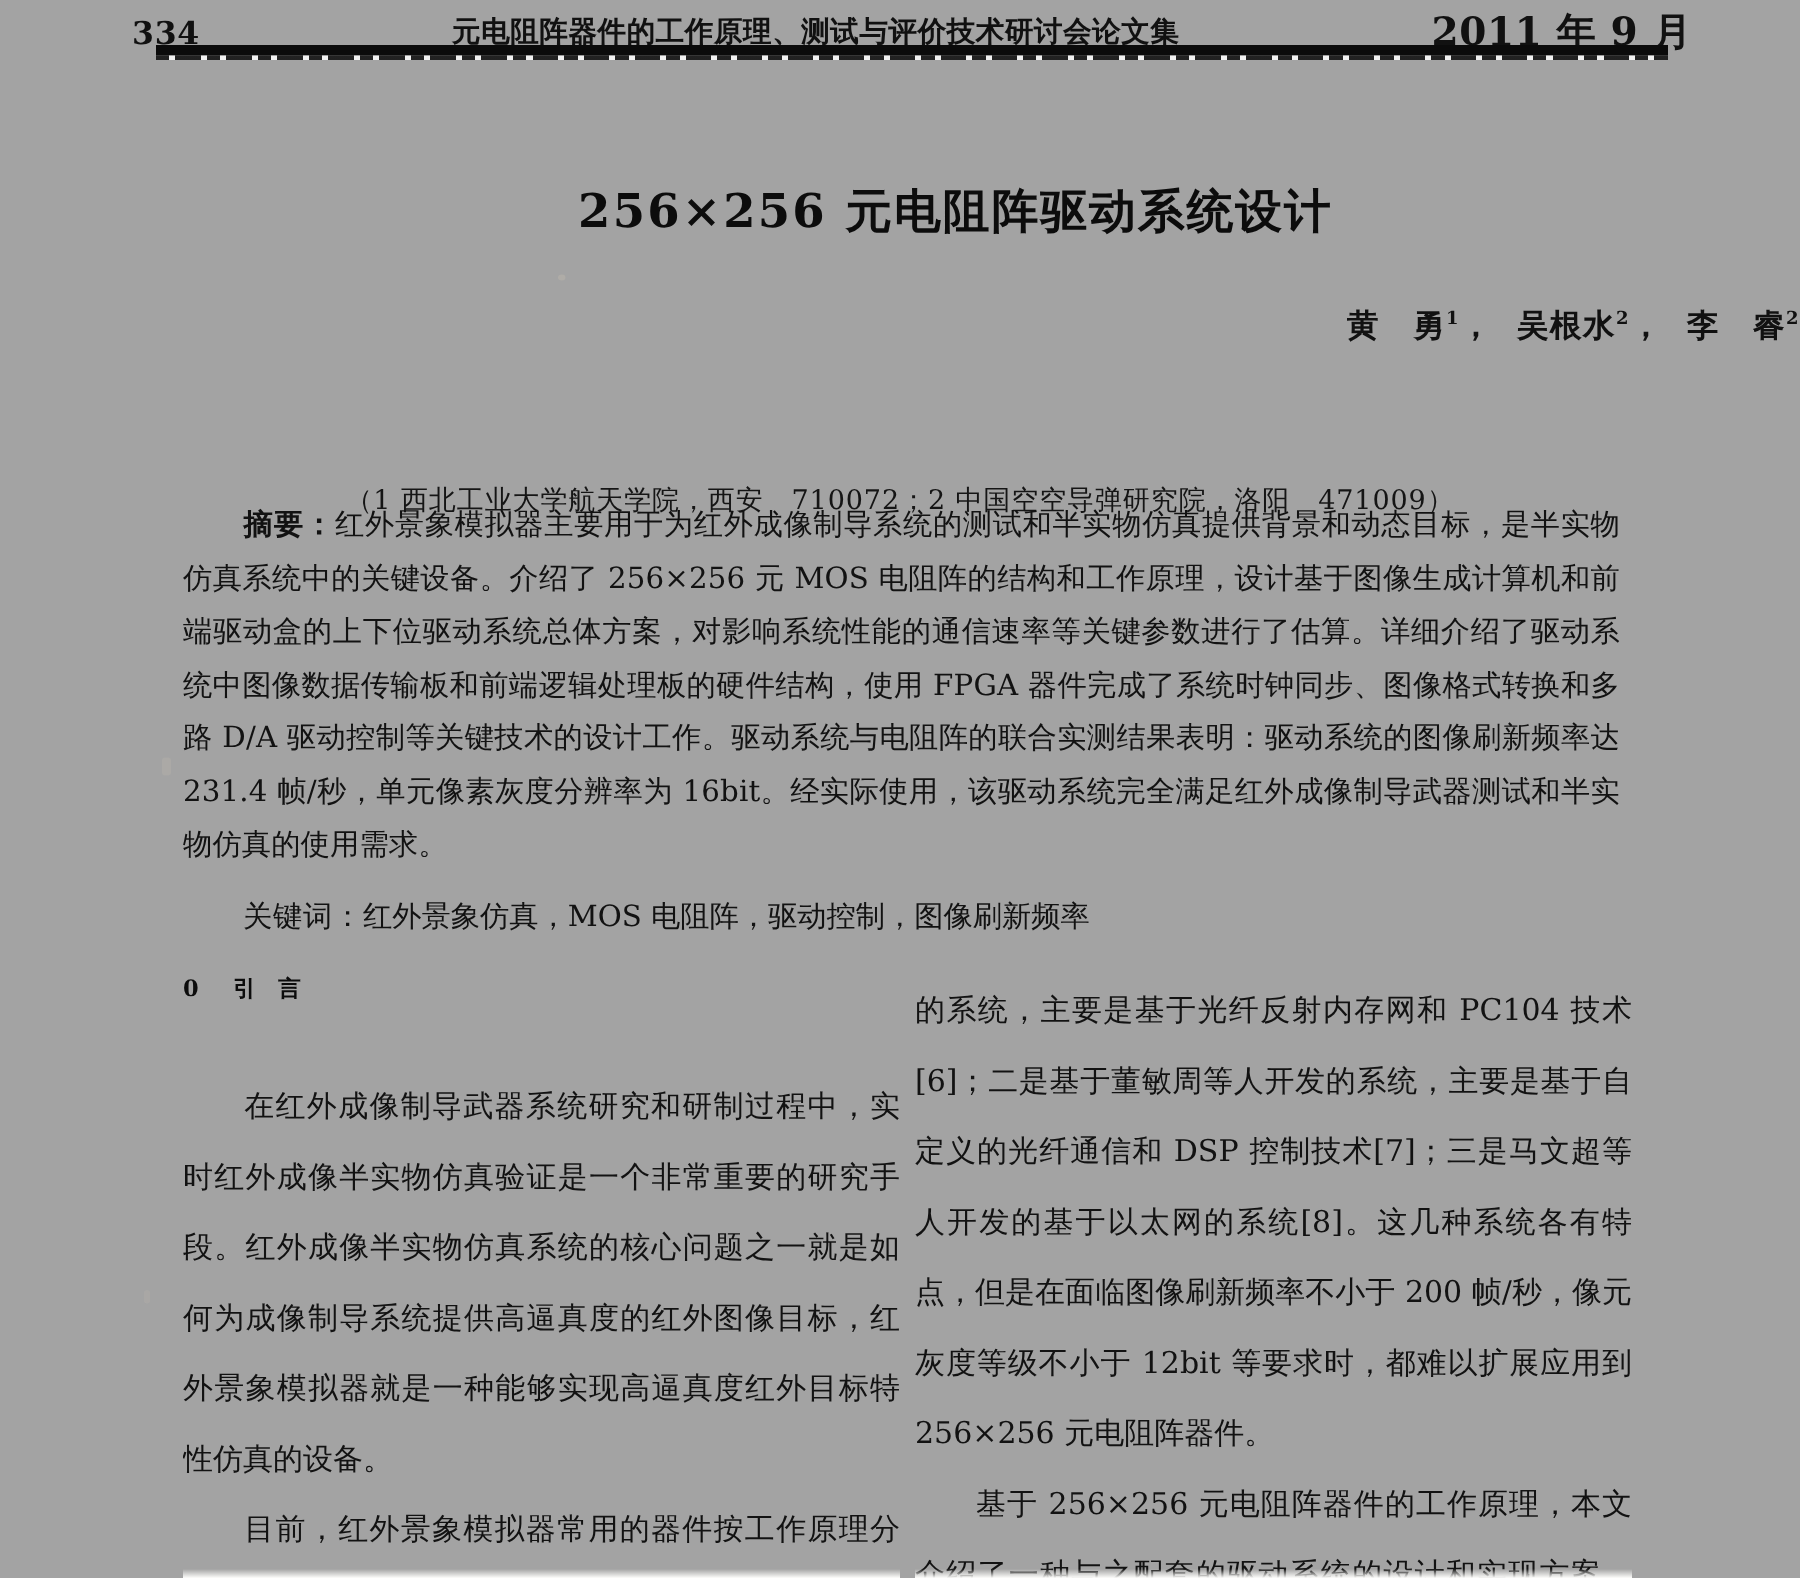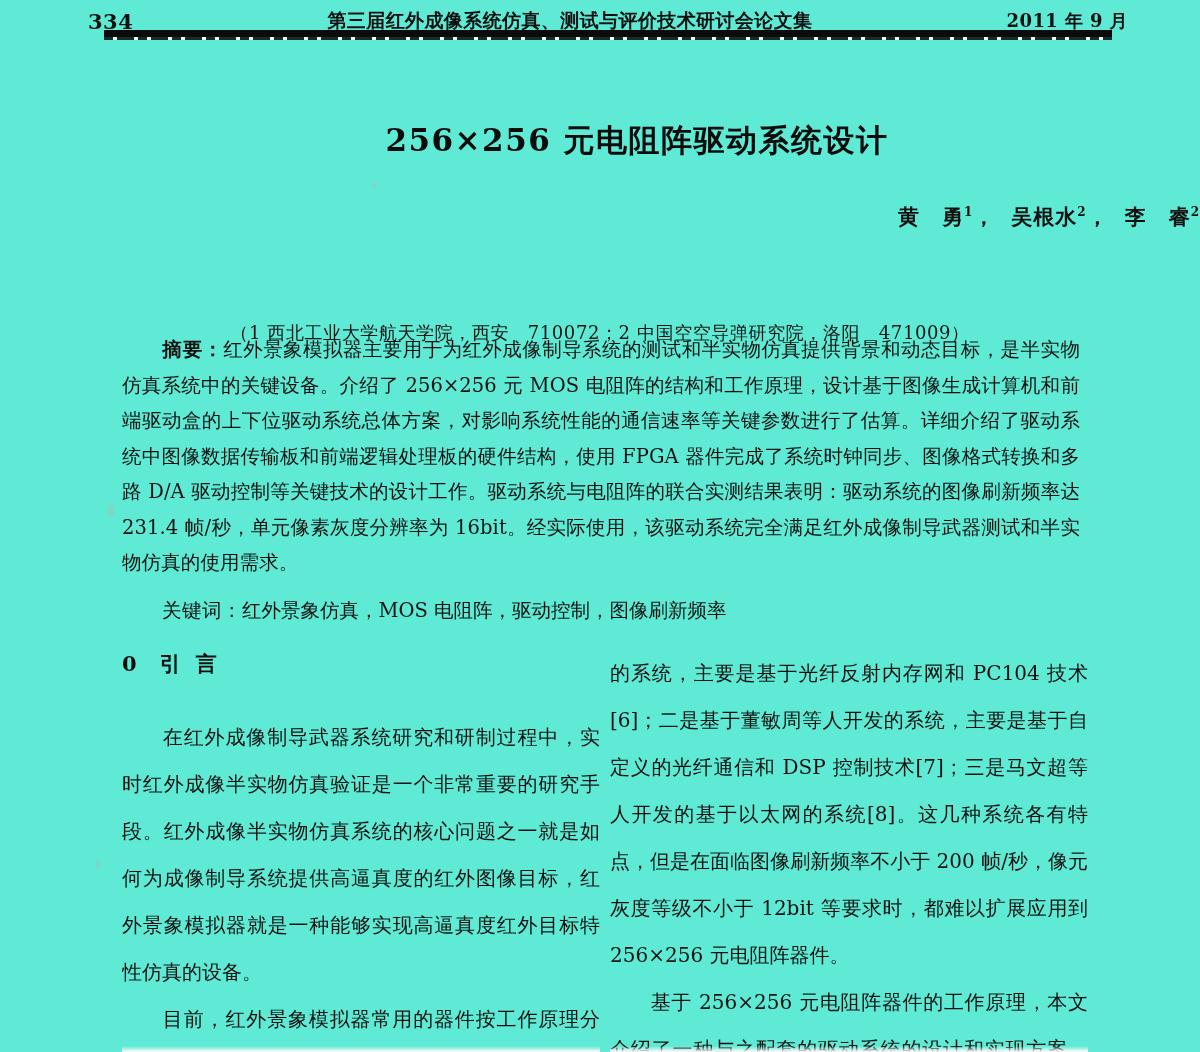--- a/index.html
+++ b/index.html
@@ -12,21 +12,21 @@
     height: 1052px;
     overflow: hidden;
     font-family: "DejaVu Serif", "Liberation Serif", serif;
     color: #1a1a1a;
     position: relative;
   }
   .page {
     position: relative;
     width: 1200px;
     height: 1052px;
-    background: #5eead4;
+    background: #a3a3a3;
   }
 
   
   .runhead {
     position: absolute;
     top: 6px;
     left: 88px;
     right: 72px;
     height: 30px;
     display: flex;
@@ -41,21 +41,21 @@
     color: #111;
   }
   .runhead-title {
     font-size: 19px;
     font-weight: bold;
     letter-spacing: 0.4px;
     color: #111;
     white-space: nowrap;
   }
   .runhead-date {
-    font-size: 18px;
+    font-size: 26px;
     font-weight: bold;
     letter-spacing: 0.4px;
     color: #111;
     white-space: nowrap;
   }
   .rule-heavy {
     position: absolute;
     left: 104px;
     right: 88px;
     top: 30px;
@@ -152,21 +152,21 @@
     font-weight: normal;
     letter-spacing: 0.5px;
   }
   .keywords .indent { display: inline-block; width: 40px; }
 
   
   .sec-head {
     position: absolute;
     top: 650px;
     left: 122px;
-    font-size: 21px;
+    font-size: 15px;
     font-weight: bold;
     letter-spacing: 1px;
     color: #0c0c0c;
   }
   .sec-head .num { margin-right: 22px; }
   .sec-head .sp { display: inline-block; width: 14px; }
 
   
   .col {
     position: absolute;
@@ -203,21 +203,21 @@
   .b2 { left: 108px; top: 505px; width: 6px; height: 12px; opacity: .35; border-radius: 2px; }
   .b3 { left: 96px; top: 860px; width: 4px; height: 9px; opacity: .3; border-radius: 2px; }
 </style>
 </head>
 <body>
 
 <div class="page">
 
   <div class="runhead">
     <span class="runhead-page">334</span>
-    <span class="runhead-title">第三届红外成像系统仿真、测试与评价技术研讨会论文集</span>
+    <span class="runhead-title">元电阻阵器件的工作原理、测试与评价技术研讨会论文集</span>
     <span class="runhead-date">2011 年 9 月</span>
   </div>
   <div class="rule-heavy"></div>
   <div class="rule-speckle"></div>
 
   <div class="title">256×256 元电阻阵驱动系统设计</div>
 
   <div class="authors">
     <span>黄　勇</span><sup>1</sup><span>，</span><span class="gap"></span><span>吴根水</span><sup>2</sup><span>，</span><span class="gap"></span><span>李　睿</span><sup>2</sup>
   </div>

